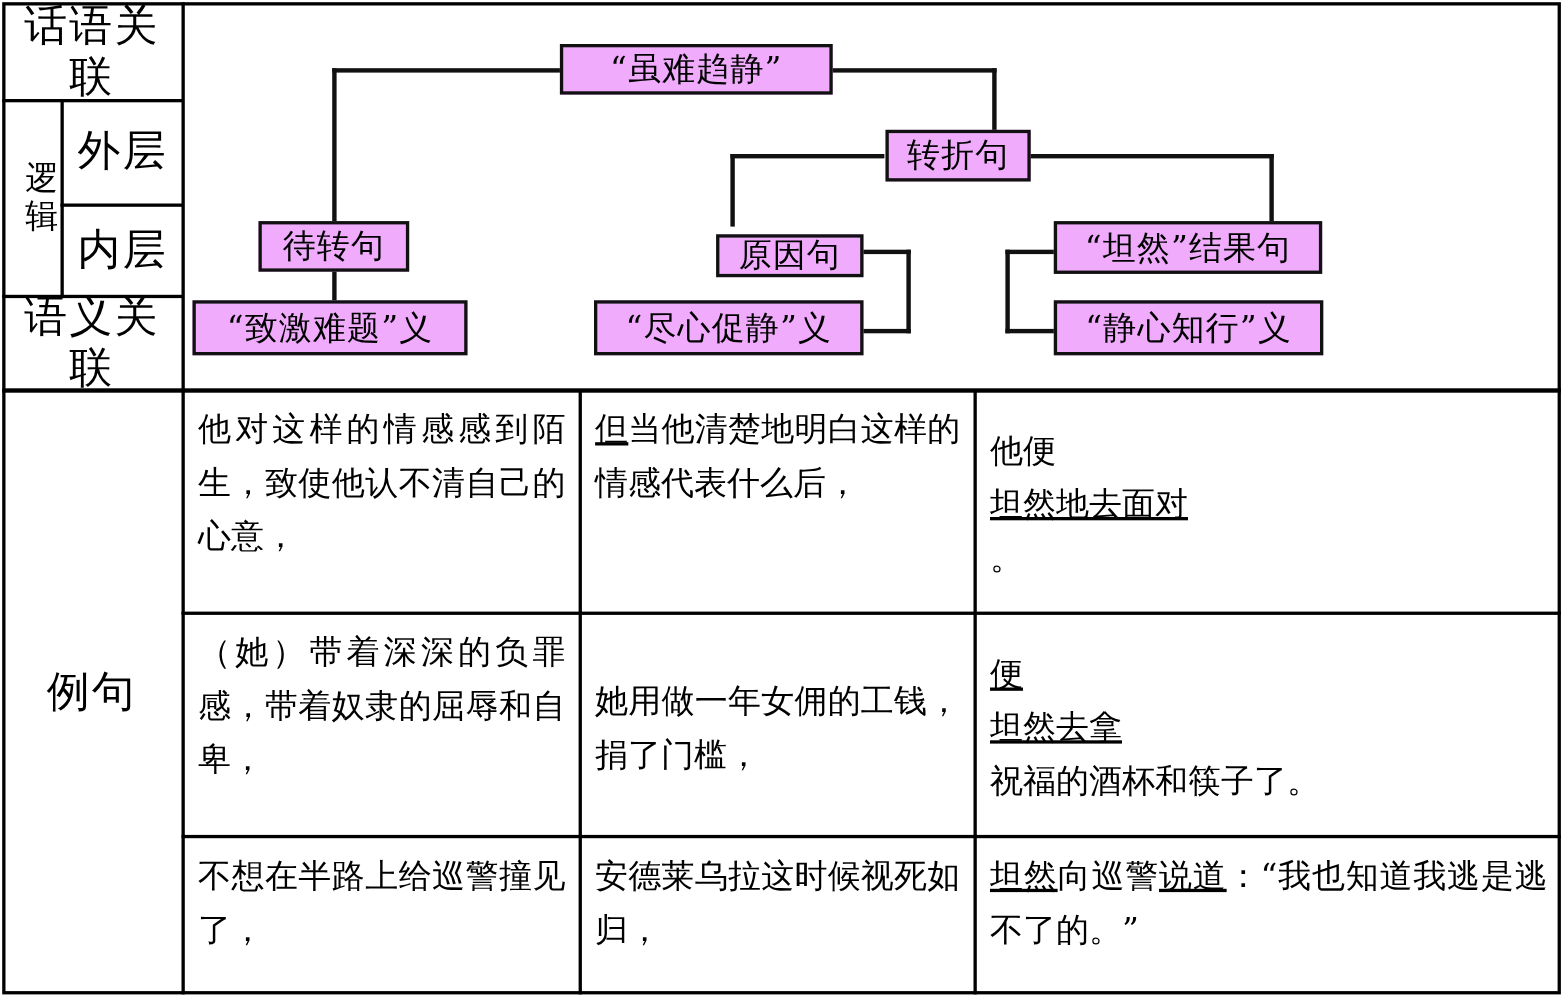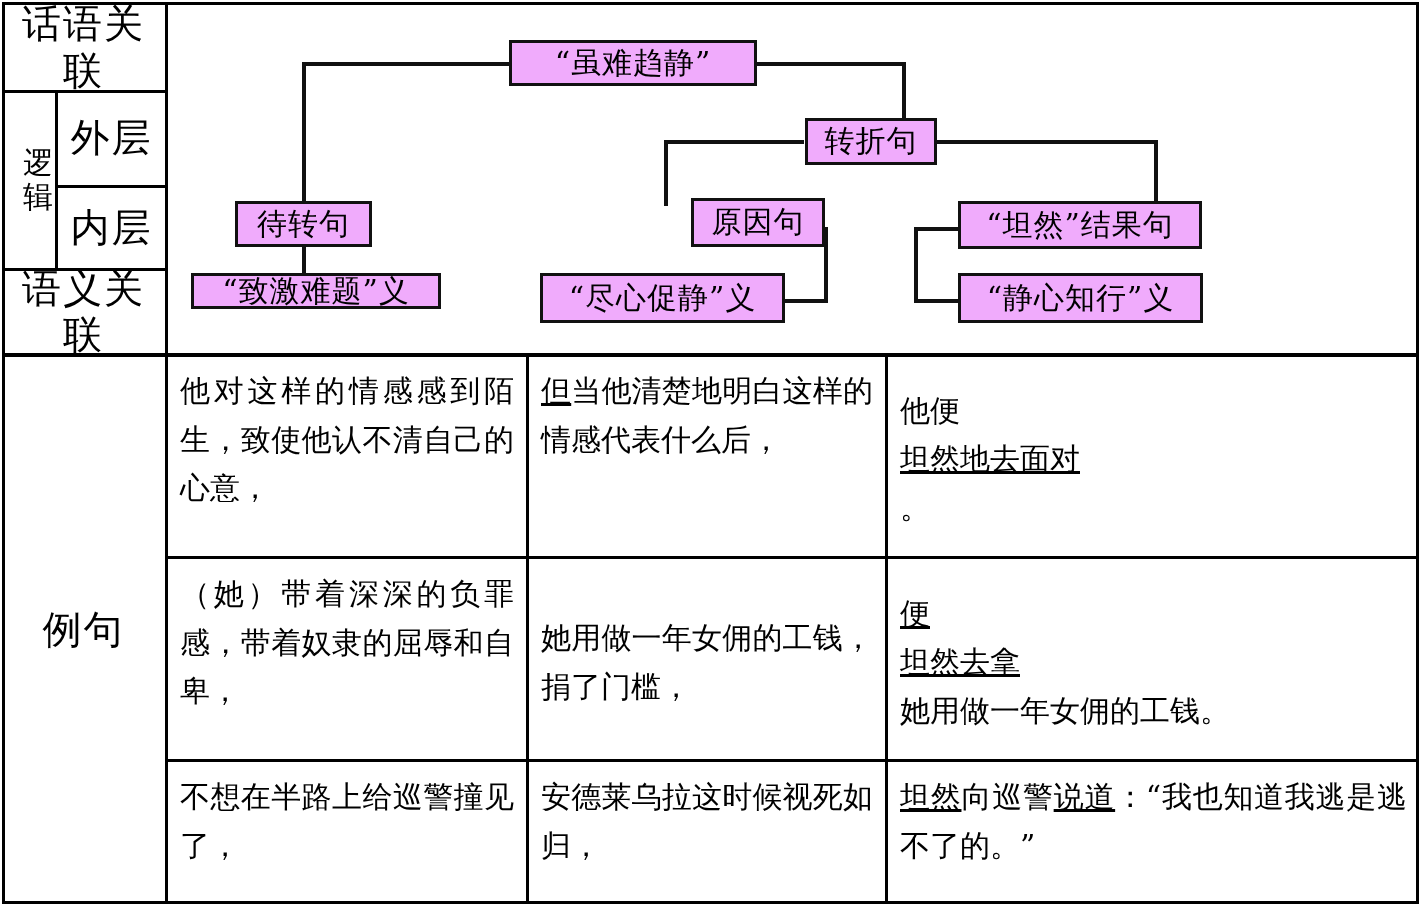--- a/index.html
+++ b/index.html
@@ -139,25 +139,25 @@
     <div class="conn" style="left:746px; top:222px; width:46px; height:4px;"></div>
     <div class="conn" style="left:746px; top:222px; width:4px; height:76px;"></div>
     <div class="conn" style="left:746px; top:294px; width:46px; height:4px;"></div>
 
     <div class="node" style="left:341px; top:35px; width:248px; height:46px;">“虽难趋静”</div>
 
     <div class="node" style="left:637px; top:113px; width:132px; height:47px;">转折句</div>
 
     <div class="node" style="left:67px; top:196px; width:137px; height:46px;">待转句</div>
 
-    <div class="node" style="left:483px; top:193px; width:134px; height:49px;margin-left:40px;">原因句</div>
+    <div class="node" style="left:483px; top:208px; width:134px; height:39px;">原因句</div>
 
     <div class="node" style="left:790px; top:196px; width:244px; height:48px;">“坦然”结果句</div>
 
-    <div class="node" style="left:23px; top:268px; width:250px; height:36px;">“致激难题”义</div>
+    <div class="node" style="left:7px; top:268px; width:250px; height:50px;">“致激难题”义</div>
 
     <div class="node" style="left:372px; top:268px; width:245px; height:50px;">“尽心促静”义</div>
 
     <div class="node" style="left:790px; top:268px; width:245px; height:50px;">“静心知行”义</div>
   </div>
 
   <div class="cell" style="left:168px; top:357px; width:358px; height:199px;"><span>他对这样的情感感到陌生，致使他认不清自己的心意，</span></div>
   <div class="cell" style="left:529px; top:357px; width:356px; height:199px;"><u>但</u><span>当他清楚地明白这样的情感代表什么后，</span></div>
   <div class="cell mid" style="left:888px; top:357px; width:531px; height:199px;">
       <span>他便</span>
@@ -165,19 +165,19 @@
       <span>。</span>
     </div>
 
   <div class="cell" style="left:168px; top:560px; width:358px; height:155px;"><span>（她）带着深深的负罪感，带着奴隶的屈辱和自卑，</span></div>
   <div class="cell mid" style="left:529px; top:560px; width:356px; height:199px;">
       <span>她用做一年女佣的工钱，捐了门槛，</span>
     </div>
   <div class="cell mid" style="left:888px; top:560px; width:531px; height:199px;">
       <u>便</u>
       <u>坦然去拿</u>
-      <span>她用做一年女佣的工钱。</span>
+      <span>祝福的酒杯和筷子了。</span>
     </div>
 
   <div class="cell" style="left:168px; top:763px; width:358px; height:140px;"><span>不想在半路上给巡警撞见了，</span></div>
   <div class="cell" style="left:529px; top:763px; width:356px; height:140px;"><span>安德莱乌拉这时候视死如归，</span></div>
   <div class="cell" style="left:888px; top:763px; width:531px; height:140px;"><u>坦然</u><span>向巡警</span><u>说道</u><span>：“我也知道我逃是逃不了的。”</span></div>
 </div>
 
 </body></html>

